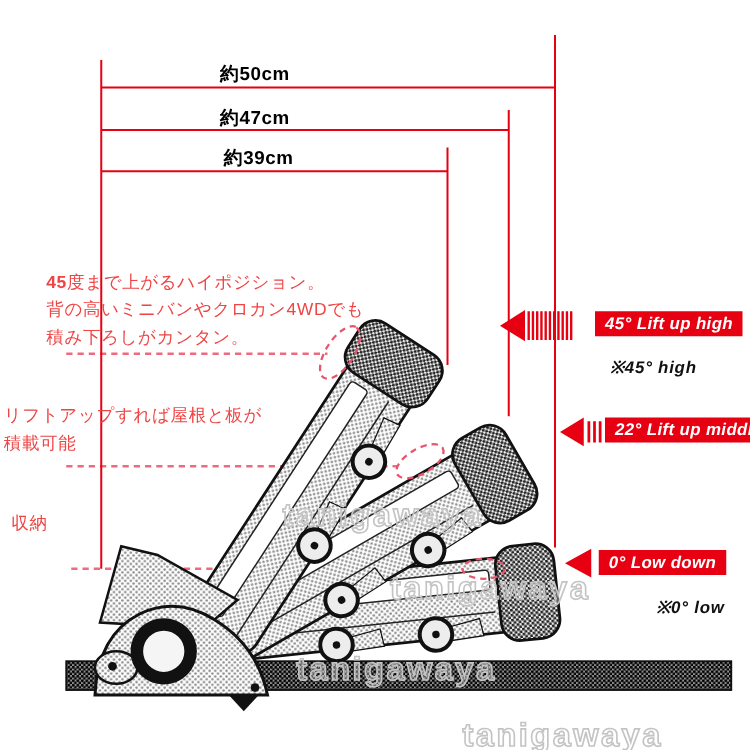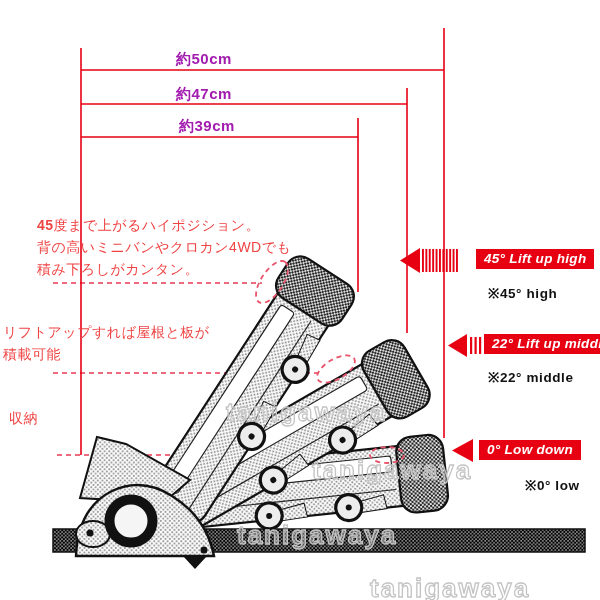--- a/index.html
+++ b/index.html
@@ -3,26 +3,26 @@
 <meta charset="utf-8">
 <style>
   html,body{margin:0;padding:0;background:#fff;}
   .stage{
     position:relative;width:600px;height:600px;background:#fff;overflow:hidden;
     font-family:"Liberation Sans",sans-serif;
   }
   .stage svg{position:absolute;left:0;top:0;}
   .txt{position:absolute;white-space:nowrap;}
   .note{font-size:14px;line-height:22px;color:#ef4444;letter-spacing:.5px;font-weight:500;}
-  .dim{color:#a21caf;font-weight:bold;font-size:15px;letter-spacing:.5px;}
+  .dim{color:#000000;font-weight:bold;font-size:15px;letter-spacing:.5px;}
   .badge{
     background:#e60012;color:#fff;font-weight:bold;font-style:italic;
     font-size:13.5px;padding:2px 8px 3px;letter-spacing:.3px;
   }
-  .cap{color:#111;font-weight:bold;font-size:13.5px;letter-spacing:.6px;}
+  .cap{color:#111;font-weight:bold;font-size:13.5px;letter-spacing:.6px;font-style:italic;}
   .wm{
     font-weight:bold;font-size:26px;letter-spacing:2px;
     fill:rgba(255,255,255,.35);stroke:#c4c4c4;stroke-width:1.3px;
     font-family:"Liberation Sans",sans-serif;
   }
 </style>
 </head>
 <body>
 
 <div class="stage">
@@ -172,18 +172,17 @@
   </div>
 
   <div class="txt note" style="left:9px;top:407px;">
     <div>収納</div>
   </div>
 
   <div class="txt badge" style="left:476px;top:249px;text-align:right;">45° Lift up high</div>
   <div class="txt cap" style="left:488px;top:284px;">※45°  high</div>
 
   <div class="txt badge" style="left:484px;top:334px;">22° Lift up middle</div>
-  <div class="txt cap" style="left:488px;top:368px;">※22°  middle</div>
 
   <div class="txt badge" style="left:479px;top:440px;">0° Low down</div>
   <div class="txt cap" style="left:525px;top:476px;">※0°  low</div>
 
 </div>
 
 </body></html>

